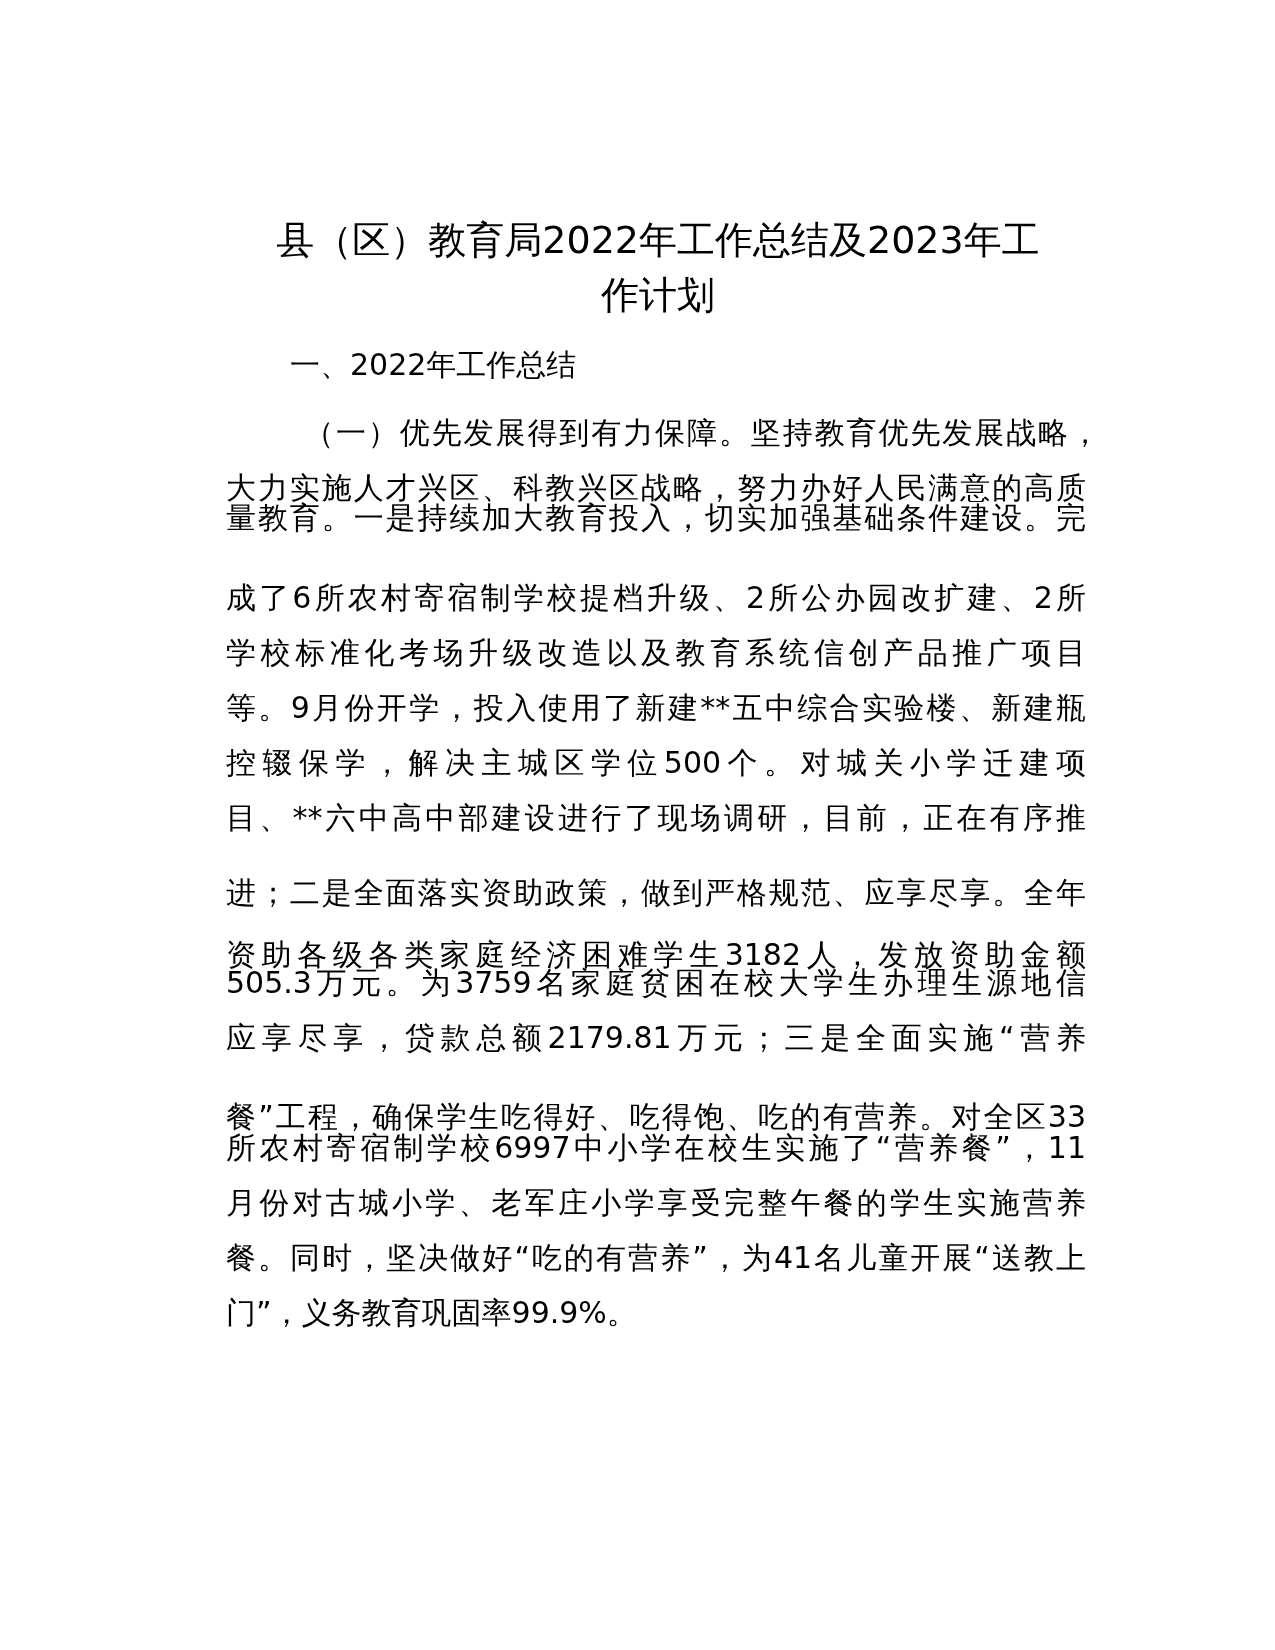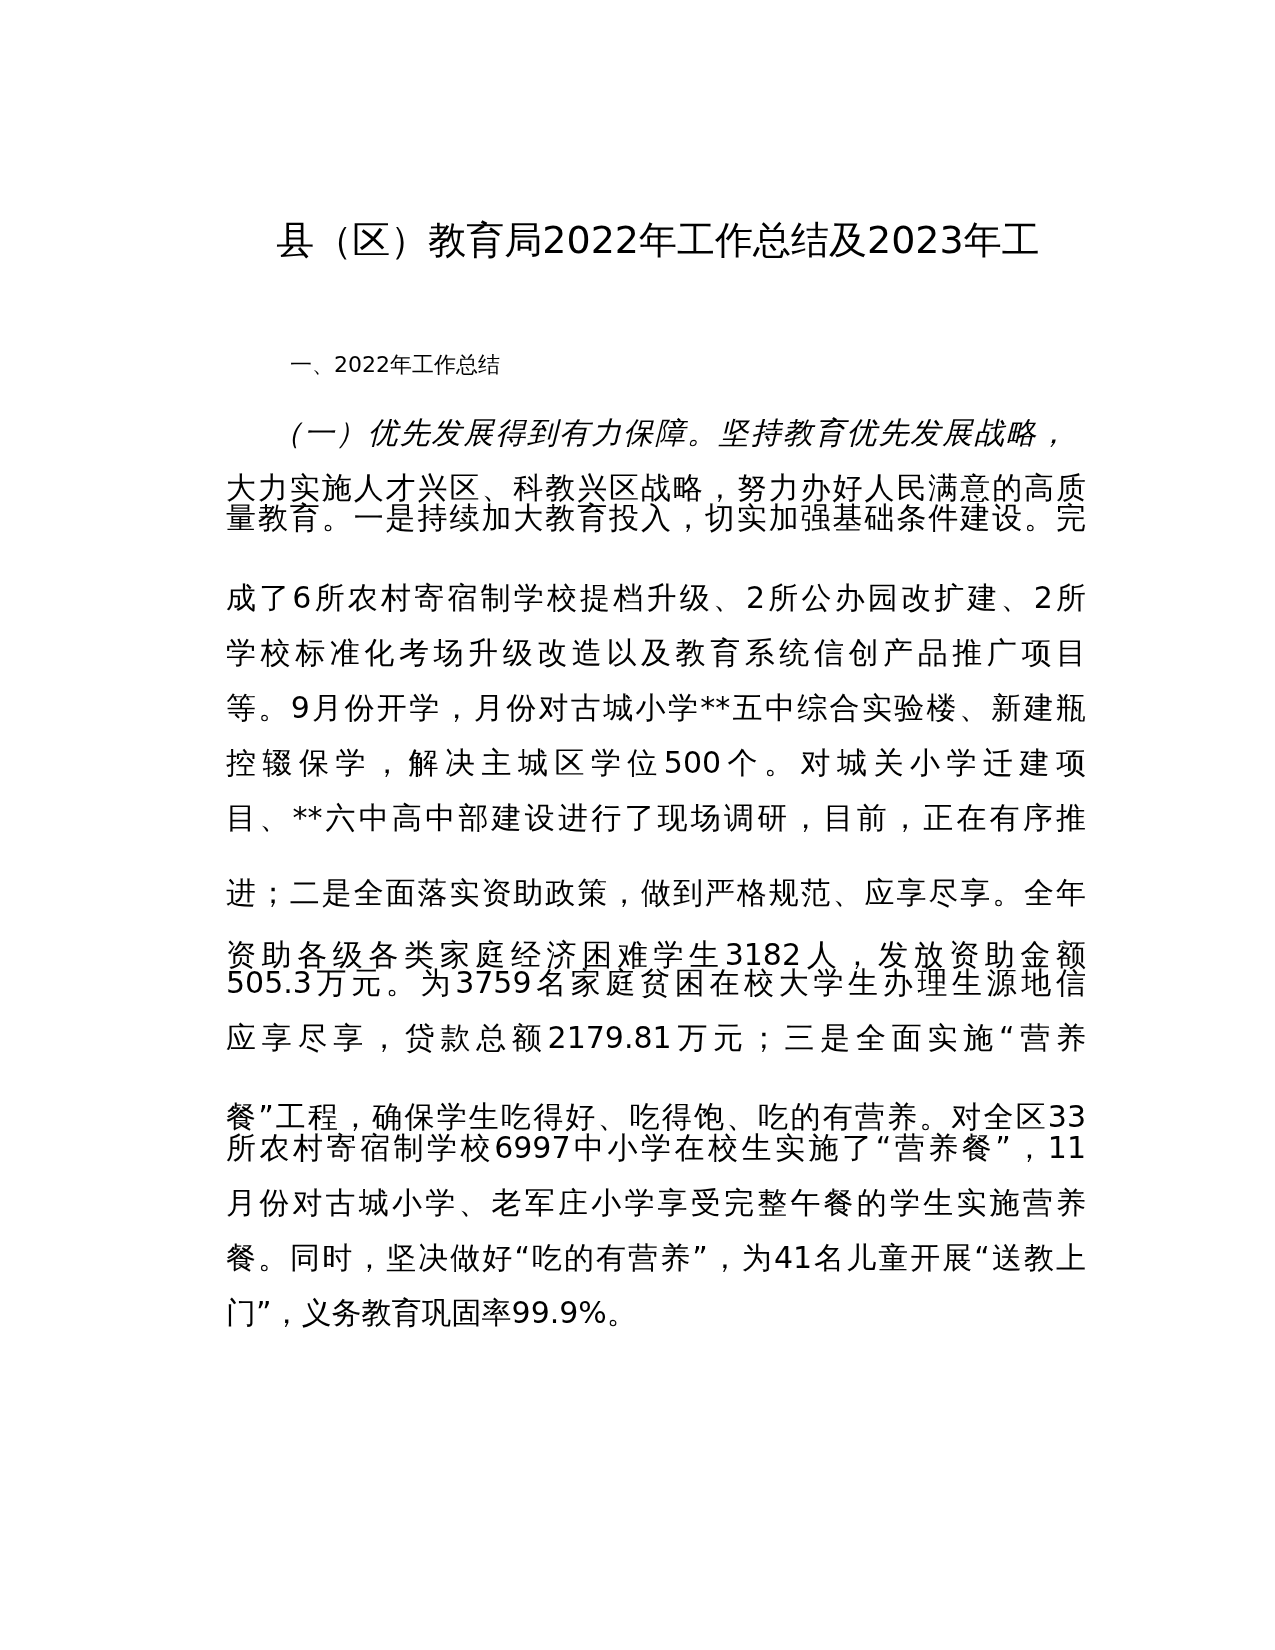--- a/index.html
+++ b/index.html
@@ -32,52 +32,53 @@
     line-height: 58px;
     letter-spacing: 0px;
     white-space: nowrap;
   }
   .title-l1 { top: 211px; }
   .title-l2 { top: 266px; }
   .heading {
     position: absolute;
     left: 242px;
     top: 340px;
-    font-size: 22px;
+    font-size: 30px;
     line-height: 50px;
     white-space: nowrap;
   }
   .line {
     position: absolute;
     left: 178px;
     width: 860px;
     font-size: 30px;
     line-height: 50px;
     white-space: nowrap;
     text-align: justify;
     text-align-last: justify;
   }
-  .line.first { left: 224px; width: 796px; font-style: italic; }
+  .line.first { left: 256px; width: 796px; }
   .line.last { text-align-last: left; }
 </style>
 </head>
 <body>
 
 <div class="page">
   <div class="title title-l1">县（区）教育局2022年工作总结及2023年工</div>
+  <div class="title title-l2">作计划</div>
 
   <div class="heading">一、2022年工作总结</div>
 
   <div>
     <div class="line first" style="top:408px">（一）优先发展得到有力保障。坚持教育优先发展战略，</div>
     <div class="line" style="top:463px">大力实施人才兴区、科教兴区战略，努力办好人民满意的高质</div>
     <div class="line" style="top:493px">量教育。一是持续加大教育投入，切实加强基础条件建设。完</div>
     <div class="line" style="top:573px">成了6所农村寄宿制学校提档升级、2所公办园改扩建、2所</div>
     <div class="line" style="top:628px">学校标准化考场升级改造以及教育系统信创产品推广项目</div>
-    <div class="line" style="top:683px">等。9月份开学，月份对古城小学**五中综合实验楼、新建瓶</div>
+    <div class="line" style="top:683px">等。9月份开学，投入使用了新建**五中综合实验楼、新建瓶</div>
     <div class="line" style="top:738px">控辍保学，解决主城区学位500个。对城关小学迁建项</div>
     <div class="line" style="top:793px">目、**六中高中部建设进行了现场调研，目前，正在有序推</div>
     <div class="line" style="top:868px">进；二是全面落实资助政策，做到严格规范、应享尽享。全年</div>
     <div class="line" style="top:930px">资助各级各类家庭经济困难学生3182人，发放资助金额</div>
     <div class="line" style="top:958px">505.3万元。为3759名家庭贫困在校大学生办理生源地信</div>
     <div class="line" style="top:1013px">应享尽享，贷款总额2179.81万元；三是全面实施“营养</div>
     <div class="line" style="top:1092px">餐”工程，确保学生吃得好、吃得饱、吃的有营养。对全区33</div>
     <div class="line" style="top:1123px">所农村寄宿制学校6997中小学在校生实施了“营养餐”，11</div>
     <div class="line" style="top:1178px">月份对古城小学、老军庄小学享受完整午餐的学生实施营养</div>
     <div class="line" style="top:1233px">餐。同时，坚决做好“吃的有营养”，为41名儿童开展“送教上</div>

